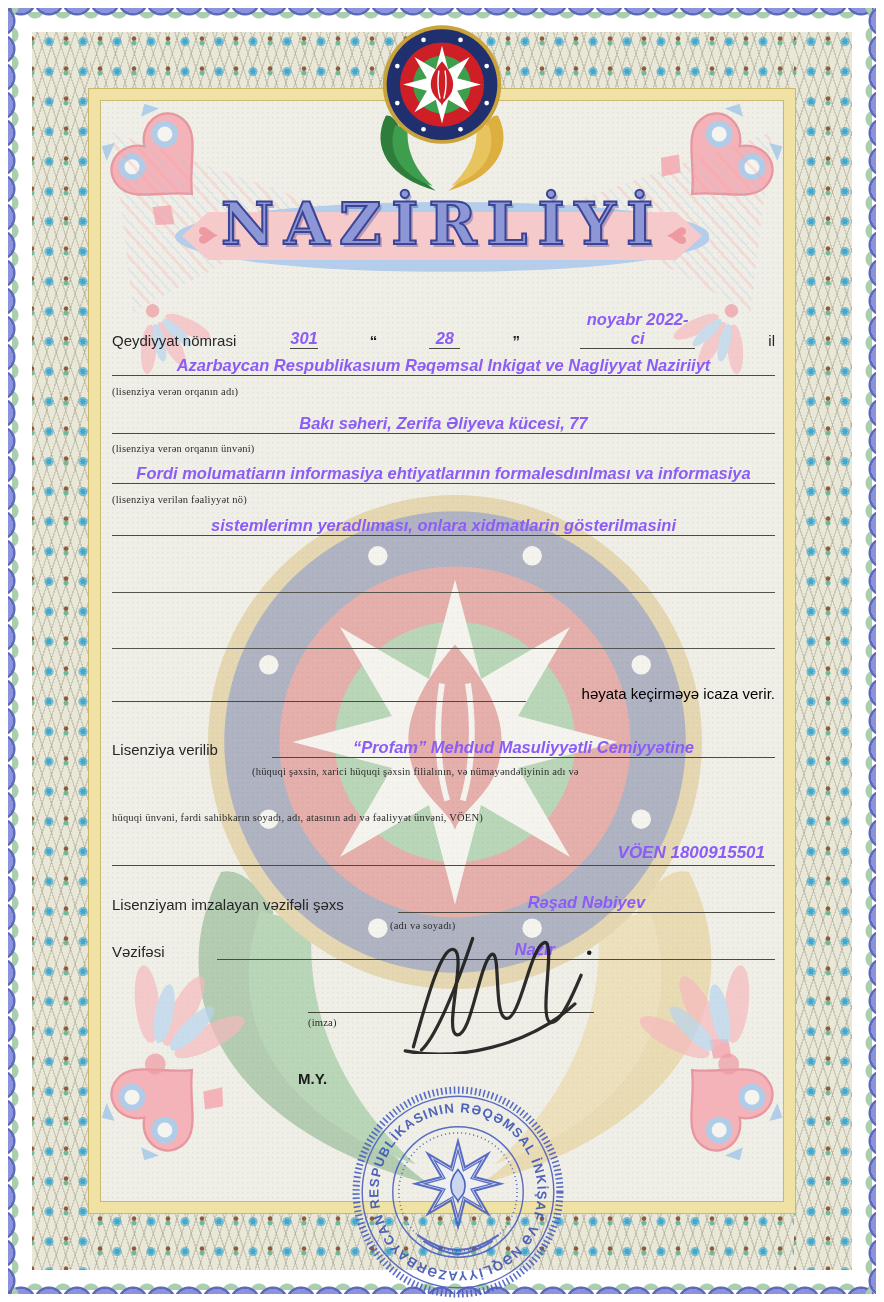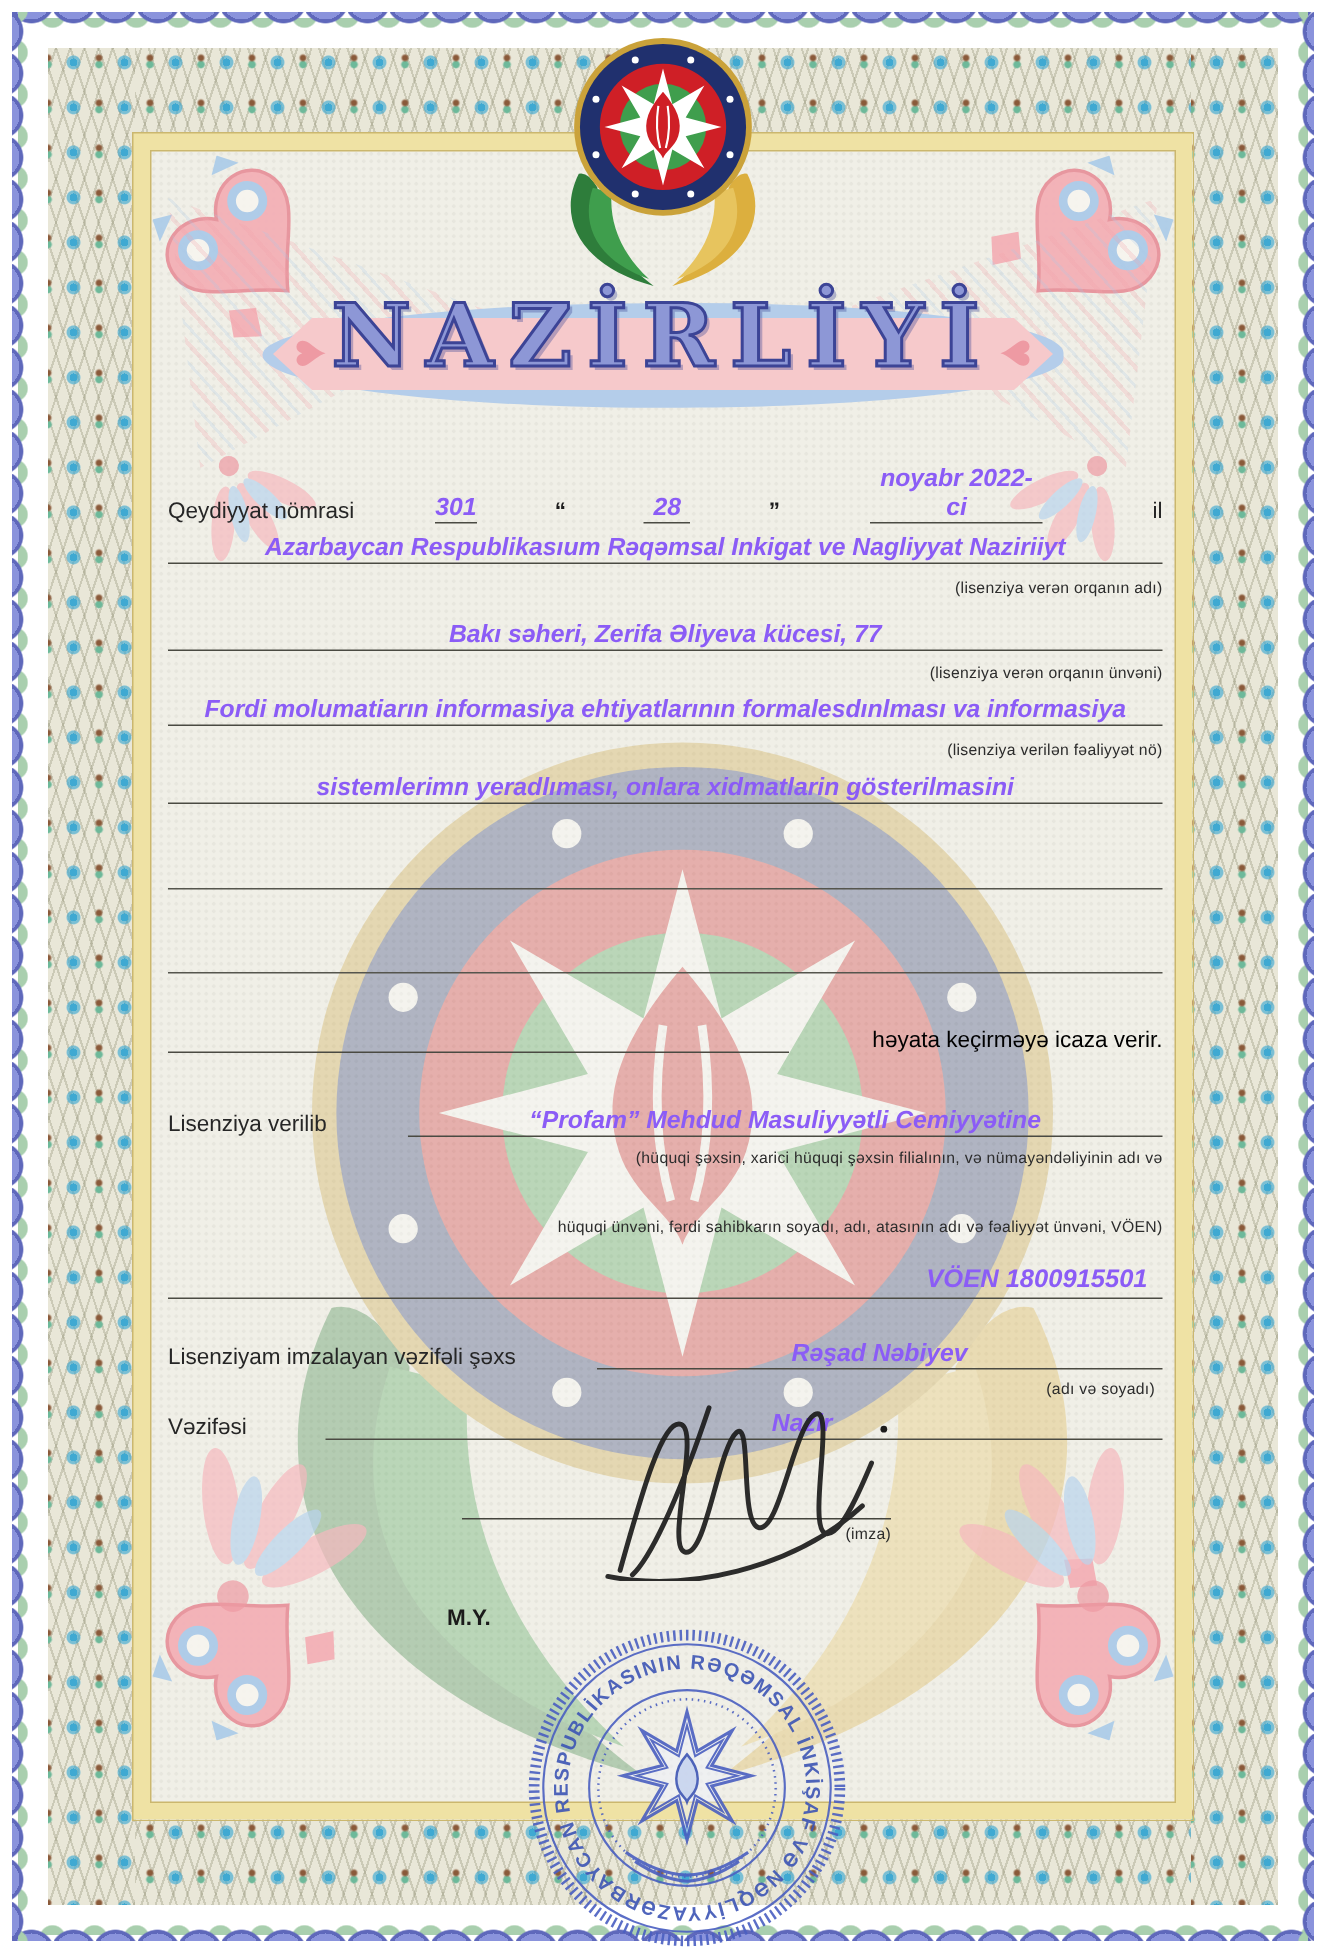--- a/index.html
+++ b/index.html
@@ -75,21 +75,21 @@
   .title-heart.rh { right:196px; transform:rotate(90deg); }
   .title-text { position:relative; display:inline-block; margin-top:2px; font-family:"DejaVu Serif", serif; font-weight:bold;
     font-size:58px; letter-spacing:10px; color:#8d97d6; -webkit-text-stroke:2px #3c4496;
     text-shadow:2.5px 2.5px 0 rgba(60,68,150,.35); z-index:2; }
 
   
   .row { position:absolute; left:112px; width:663px; z-index:5; color:#1d1d1d;gap:48px; }
   .lab { font-size:15px; color:#262626; white-space:nowrap; }
   .ul { border-bottom:1.4px solid #4a4a42; }
   .val { font-weight:bold; font-size:16.5px; color:#8b5cf6; text-align:center;font-style:italic; }
-  .cap { font-size:10.5px; color:#2c2c2c; text-align:right; letter-spacing:.2px; }
+  .cap { font-size:10.5px; color:#2c2c2c; text-align:left; letter-spacing:.2px;font-family:Liberation Serif, serif; }
   .flexrow { display:flex; align-items:flex-end; }
   .grow-line { flex:1; border-bottom:1.4px solid #4a4a42; height:20px; }
 
   .reg-num { flex:1; margin-left:6px; }
   .reg-q { font-size:15px; font-weight:bold; margin:0 4px; }
   .reg-day { width:46px; }
   .reg-month { width:170px; margin-left:8px; }
   .reg-il { margin-left:25px; }
 
   .blank { position:absolute; left:112px; width:663px; border-bottom:1.4px solid #55554d; z-index:5; }

